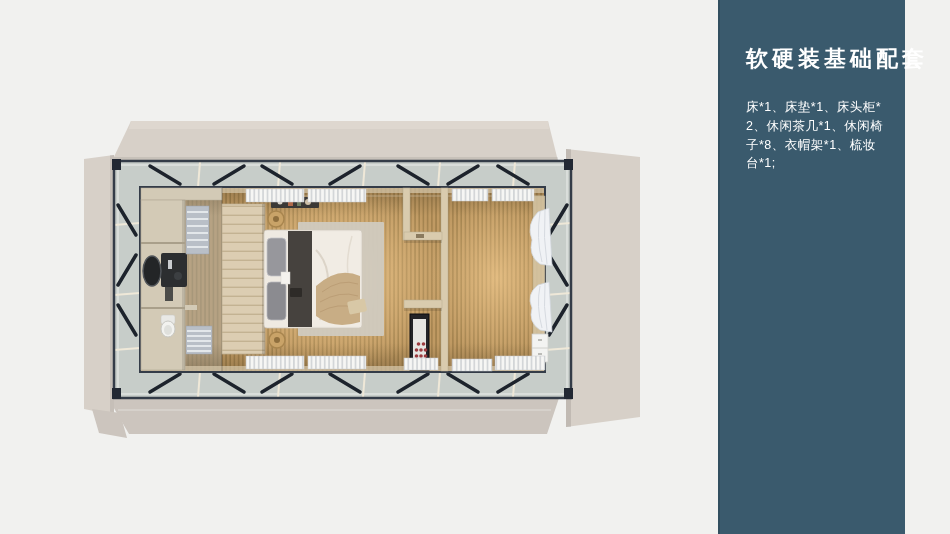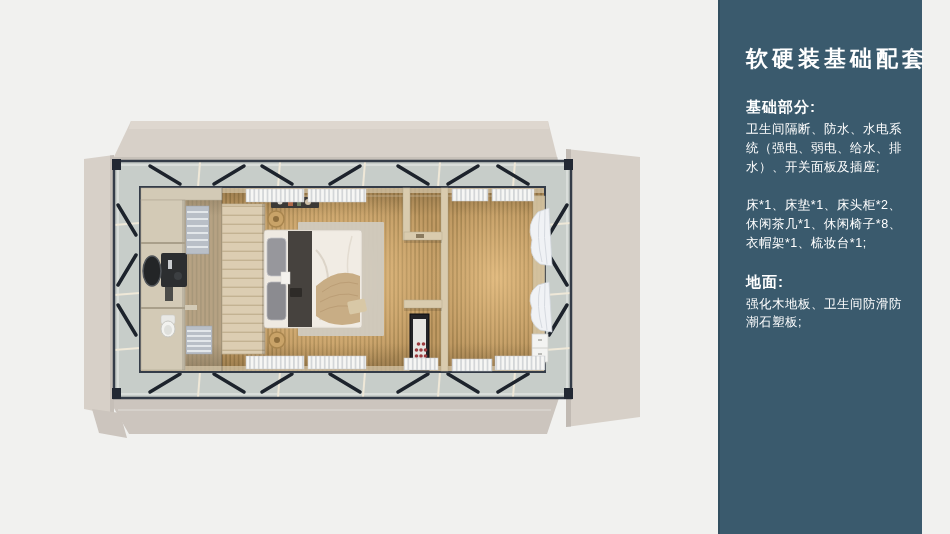--- a/index.html
+++ b/index.html
@@ -9,21 +9,21 @@
     --cabinet:#d3cab6; --wardrobe:#dccdb2; --duvet:#efeae2; --throw:#c8ad85;
     --pillow:#97979c; --rug:#d0cabf; --curtain:#f0f2f5; --cabinet-dark:#232327; --accent-red:#9c3a3e;
   }
   *{margin:0;padding:0;box-sizing:border-box;}
   html,body{width:950px;height:534px;}
   body{font-family:"Liberation Sans","DejaVu Sans",sans-serif;background:#fff;}
   .stage{position:relative;width:950px;height:534px;background:var(--canvas-bg);overflow:hidden;}
   .render-area{position:absolute;left:0;top:0;width:718px;height:534px;}
   .render-area svg{display:block;width:718px;height:534px;}
   .sidebar{
-    position:absolute;left:718px;top:0;width:204px;height:534px;
+    position:absolute;left:718px;top:0;width:187px;height:534px;
     background:var(--sidebar-bg);color:var(--sidebar-text);
     padding:44px 18px 0 26px;border-left:2px solid rgba(0,0,0,.12);
   }
   .sidebar h1{font-size:22px;font-weight:bold;letter-spacing:4px;margin:0 0 24px;white-space:nowrap;}
   .sidebar section{margin-bottom:20px;}
   .sidebar h2{font-size:15px;font-weight:bold;letter-spacing:1px;margin:0 0 3px;}
   .sidebar p{font-size:12.5px;line-height:1.5;letter-spacing:.5px;margin:0;word-break:break-all;}
 </style>
 </head>
 <body>
@@ -274,30 +274,22 @@
         <rect x="404" y="358" width="34" height="12" fill="url(#slats)"></rect>
         <rect x="452" y="359" width="40" height="12" fill="url(#slats)"></rect>
         <rect x="495" y="356" width="50" height="14" fill="url(#slats)"></rect>
       </g>
     </svg>
   </div>
 
   <aside class="sidebar">
     <h1>软硬装基础配套</h1>
 
-    <section>
-      <h2>基础部分:</h2>
-      <p>卫生间隔断、防水、水电系统（强电、弱电、给水、排水）、开关面板及插座;</p>
-    </section>
 
     <section>
       <p>床*1、床垫*1、床头柜*2、休闲茶几*1、休闲椅子*8、衣帽架*1、梳妆台*1;</p>
     </section>
 
 
 
-    <section>
-      <h2>地面:</h2>
-      <p>强化木地板、卫生间防滑防潮石塑板;</p>
-    </section>
   </aside>
 
 </div>
 
 </body></html>

